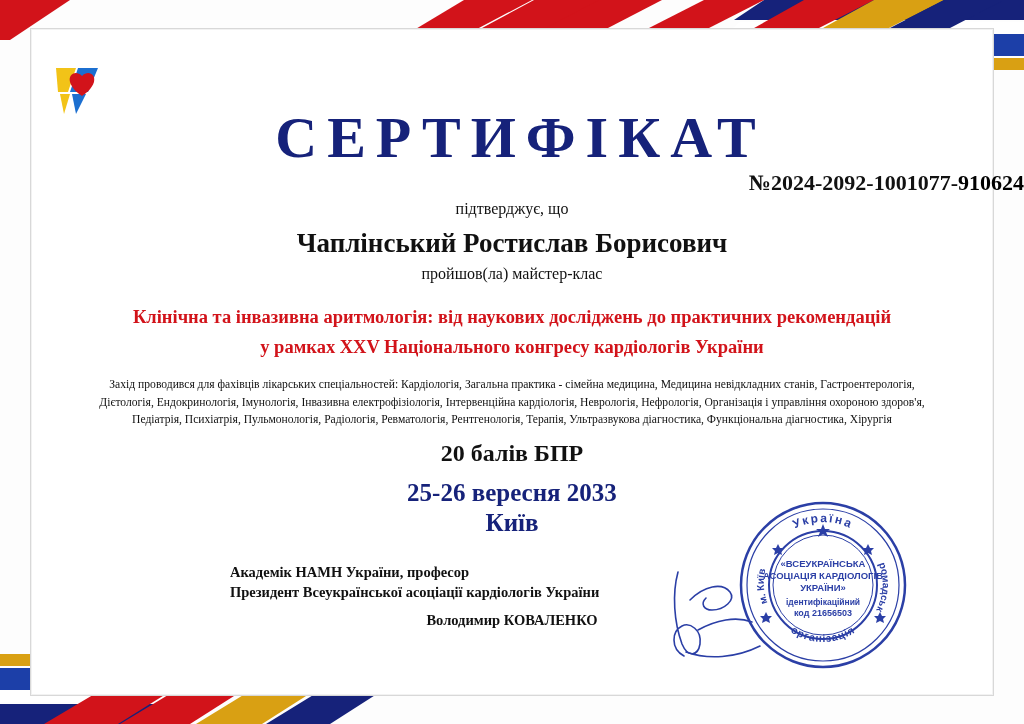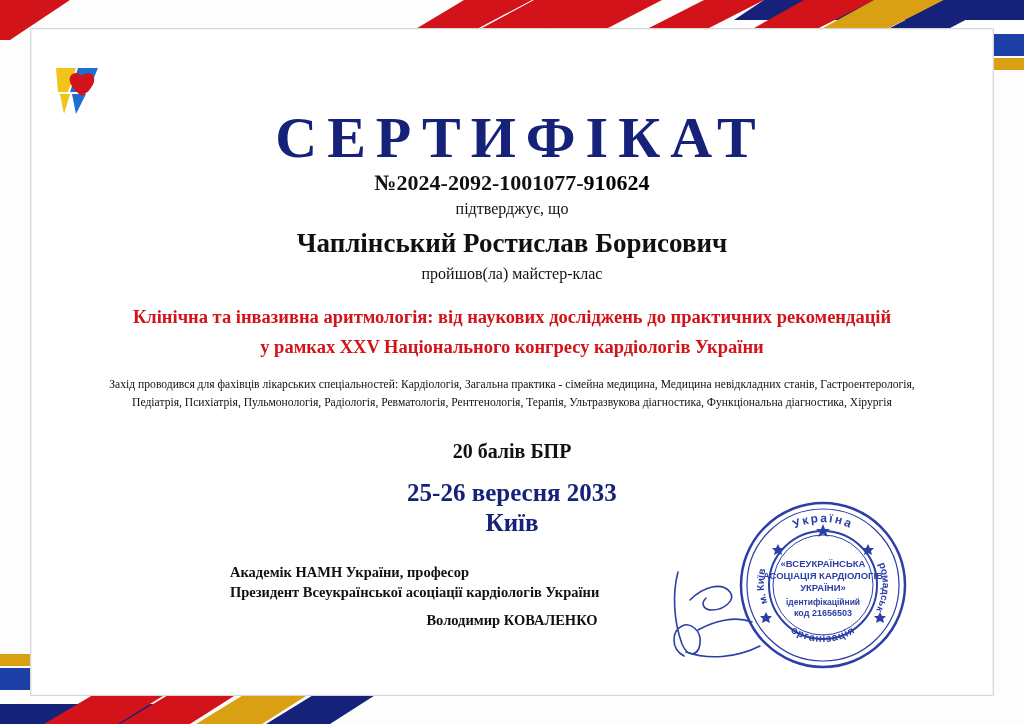--- a/index.html
+++ b/index.html
@@ -37,21 +37,21 @@
   .header div{white-space:nowrap;}
   
   .title{
     position:absolute;left:17px;right:0;top:104px;
     font-size:58px;font-weight:bold;letter-spacing:10px;
     color:#16227a;
     font-family:"Liberation Serif", serif;
   }
   .cert-number{
     position:absolute;left:0;right:0;top:170px;
-    font-size:22px;font-weight:bold;color:#111;
+    font-size:22px;font-weight:bold;color:#111;text-align:right;
   }
   .cert-number .suffix{color:#000;}
   .confirms{
     position:absolute;left:0;right:0;top:200px;
     font-size:16px;color:#111;
   }
   .name{
     position:absolute;left:0;right:0;top:228px;
     font-size:27px;font-weight:bold;color:#111;
   }
@@ -63,21 +63,21 @@
     position:absolute;left:40px;right:40px;top:302px;
     font-size:18.5px;font-weight:bold;color:#d2131a;line-height:30px;
   }
   .course .line2{display:block;}
   .specialties{
     position:absolute;left:58px;right:58px;top:376px;
     font-size:11.6px;line-height:17.5px;color:#111;
   }
   .points{
     position:absolute;left:0;right:0;top:440px;
-    font-size:20px;font-weight:bold;color:#111;
+    font-size:24px;font-weight:bold;color:#111;
   }
   .date{
     position:absolute;left:0;right:0;top:478px;
     font-size:25px;font-weight:bold;color:#16227a;line-height:30px;
   }
   .city{display:block;}
   .signblock{
     position:absolute;left:230px;top:562px;
     text-align:left;font-size:14.5px;line-height:20px;color:#111;font-weight:bold;
   }
@@ -173,20 +173,21 @@
 
     <div class="passed">пройшов(ла) майстер-клас</div>
 
     <div class="course">
       <span>Клінічна та інвазивна аритмологія: від наукових досліджень до практичних рекомендацій</span>
       <span class="line2">у рамках XXV Національного конгресу кардіологів України</span>
     </div>
 
     <div class="specialties">
       <div>Захід проводився для фахівців лікарських спеціальностей:  Кардіологія, Загальна практика - сімейна медицина, Медицина невідкладних станів, Гастроентерологія,</div>
+      <div>Дієтологія, Ендокринологія, Імунологія, Інвазивна електрофізіологія, Інтервенційна кардіологія, Неврологія, Нефрологія, Організація і управління охороною здоров'я,</div>
       <div>Педіатрія, Психіатрія, Пульмонологія, Радіологія, Ревматологія, Рентгенологія, Терапія, Ультразвукова діагностика, Функціональна діагностика, Хірургія</div>
     </div>
 
     <div class="points">20 балів БПР</div>
 
     <div class="date">
       <span>25-26 вересня 2033</span>
       <span class="city">Київ</span>
     </div>
 

